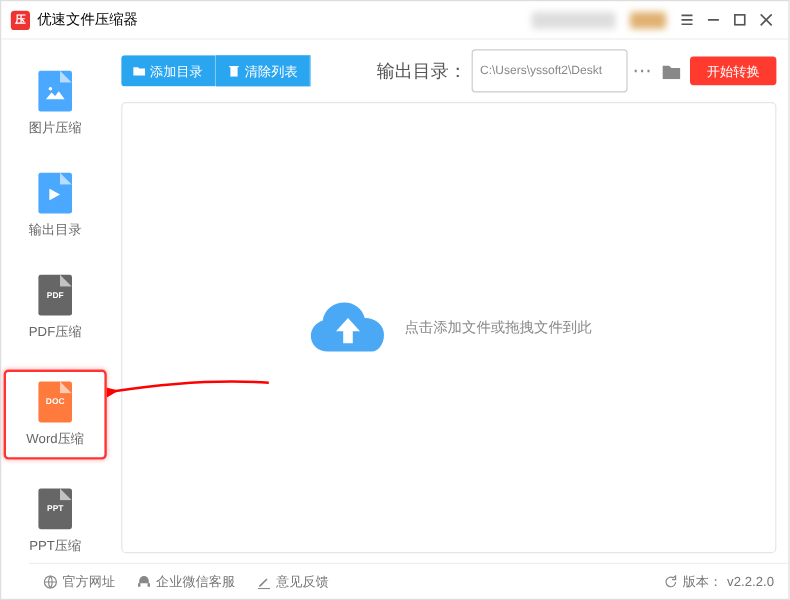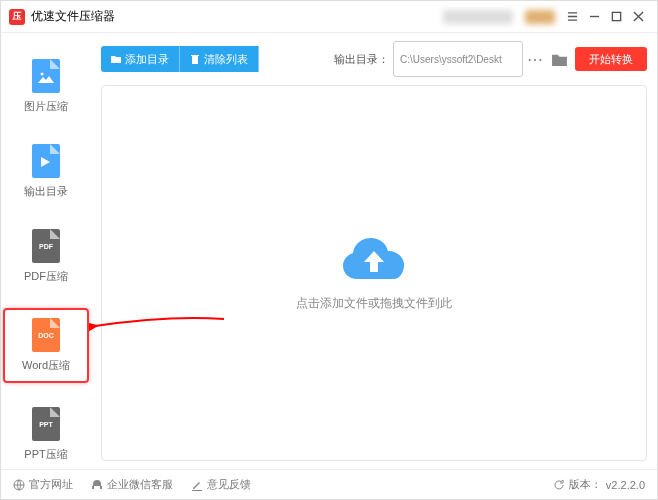--- a/index.html
+++ b/index.html
@@ -28,32 +28,32 @@
 .arrow-annot { position: absolute; top: 278px; left: 88px; pointer-events: none; z-index: 5; }
 
 .main { flex: 1; display: flex; flex-direction: column; padding: 8px 10px 0 10px; }
 
 .toolbar { display: flex; align-items: center; gap: 0; margin-bottom: 8px; }
 .tb-btn { height: 26px; padding: 0 10px; background: #2aa6f0; color: #fff; font-size: 11px; display: flex; align-items: center; gap: 4px; cursor: pointer; border-right: 1px solid rgba(255,255,255,.4); }
 .tb-btn:last-of-type { border-right: none; border-radius: 0 3px 3px 0; }
 .tb-btn:first-of-type { border-radius: 3px 0 0 3px; }
 .tb-btn svg { width: 10px; height: 10px; fill: #fff; }
 .toolbar .spacer { flex: 1; }
-.out-label { font-size: 11px; color: #555; margin-right: 4px; font-family: Liberation Serif, serif; }
+.out-label { font-size: 15px; color: #555; margin-right: 4px; font-family: Liberation Serif, serif; }
 .out-path { width: 130px; height: 36px; border: 1px solid #ccc; border-radius: 3px; font-size: 10px; color: #888; padding: 0 6px; display: flex; align-items: center; overflow: hidden; white-space: nowrap; }
 .more-btn { width: 24px; height: 22px; display: flex; align-items: center; justify-content: center; cursor: pointer; color: #888; }
 .folder-btn { width: 24px; height: 22px; display: flex; align-items: center; justify-content: center; cursor: pointer; }
 .folder-btn svg { width: 15px; height: 13px; fill: #888; }
 .start-btn { height: 24px; padding: 0 14px; background: #ff3b30; color: #fff; font-size: 11px; border-radius: 3px; display: flex; align-items: center; cursor: pointer; margin-left: 4px; }
 
-.drop-area { flex: 1; border: 1px solid #e5e5e5; border-radius: 4px; display: flex; flex-direction: column; align-items: center; justify-content: center; gap: 12px; margin-bottom: 8px; }
+.drop-area { flex: 1; border: 1px solid #e5e5e5; border-radius: 4px; display: flex; align-items: center; justify-content: center; gap: 12px; margin-bottom: 8px; }
 .cloud { width: 70px; height: 48px; }
 .drop-text { font-size: 12px; color: #888; }
 
-.footer { height: 30px; border-top: 1px solid #eee; display: flex; align-items: center; padding: 0 12px; gap: 18px; font-size: 11px; color: #777; }
+.footer { height: 30px; border-top: 1px solid #eee; display: flex; align-items: center; padding: 0 12px; gap: 18px; font-size: 11px; color: #777; margin-left: 23px; }
 .footer .link { display: flex; align-items: center; gap: 4px; cursor: pointer; }
 .footer .link svg { width: 12px; height: 12px; fill: #888; }
 .footer .spacer { flex: 1; }
 .footer .ver { display: flex; align-items: center; gap: 4px; }
 </style>
 </head>
 <body>
 
 <div class="titlebar">
   <div class="app-icon">压</div>

